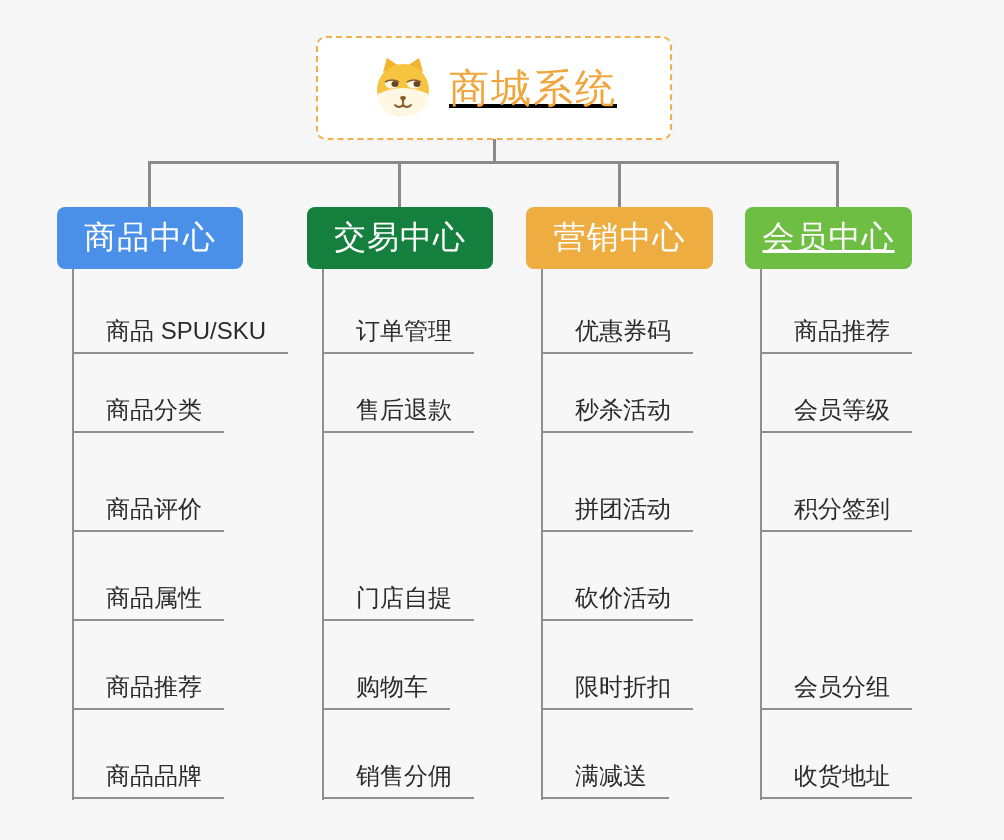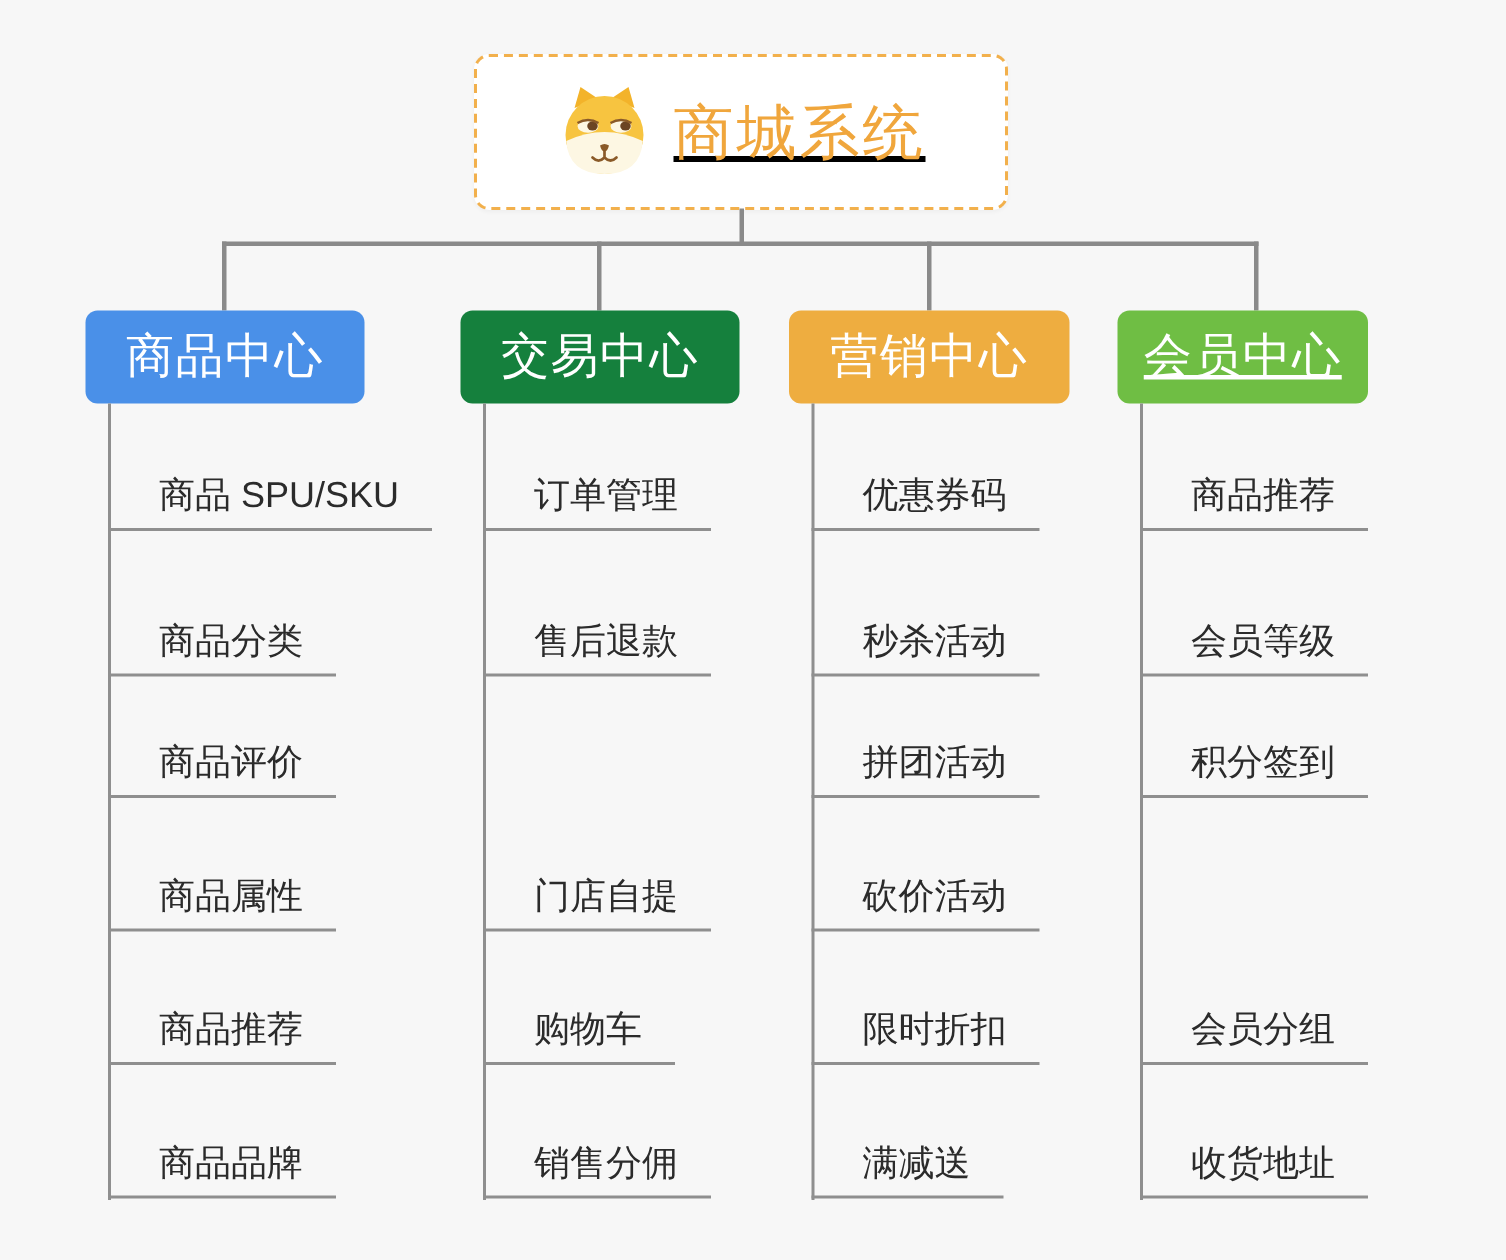--- a/index.html
+++ b/index.html
@@ -67,21 +67,21 @@
     font-size:24px;
     line-height:30px;
     color:#2b2b2b;
     white-space:nowrap;
   }
   .col-0{left:72px;}
   .col-1{left:322px;text-align:right;}
   .col-2{left:541px;}
   .col-3{left:760px;}
   .row-0{top:316px;}
-  .row-1{top:413px;}
+  .row-1{top:395px;}
   .row-2{top:494px;}
   .row-3{top:583px;}
   .row-4{top:672px;}
   .row-5{top:761px;}
 </style>
 </head>
 <body>
 
 <div class="canvas">
 

